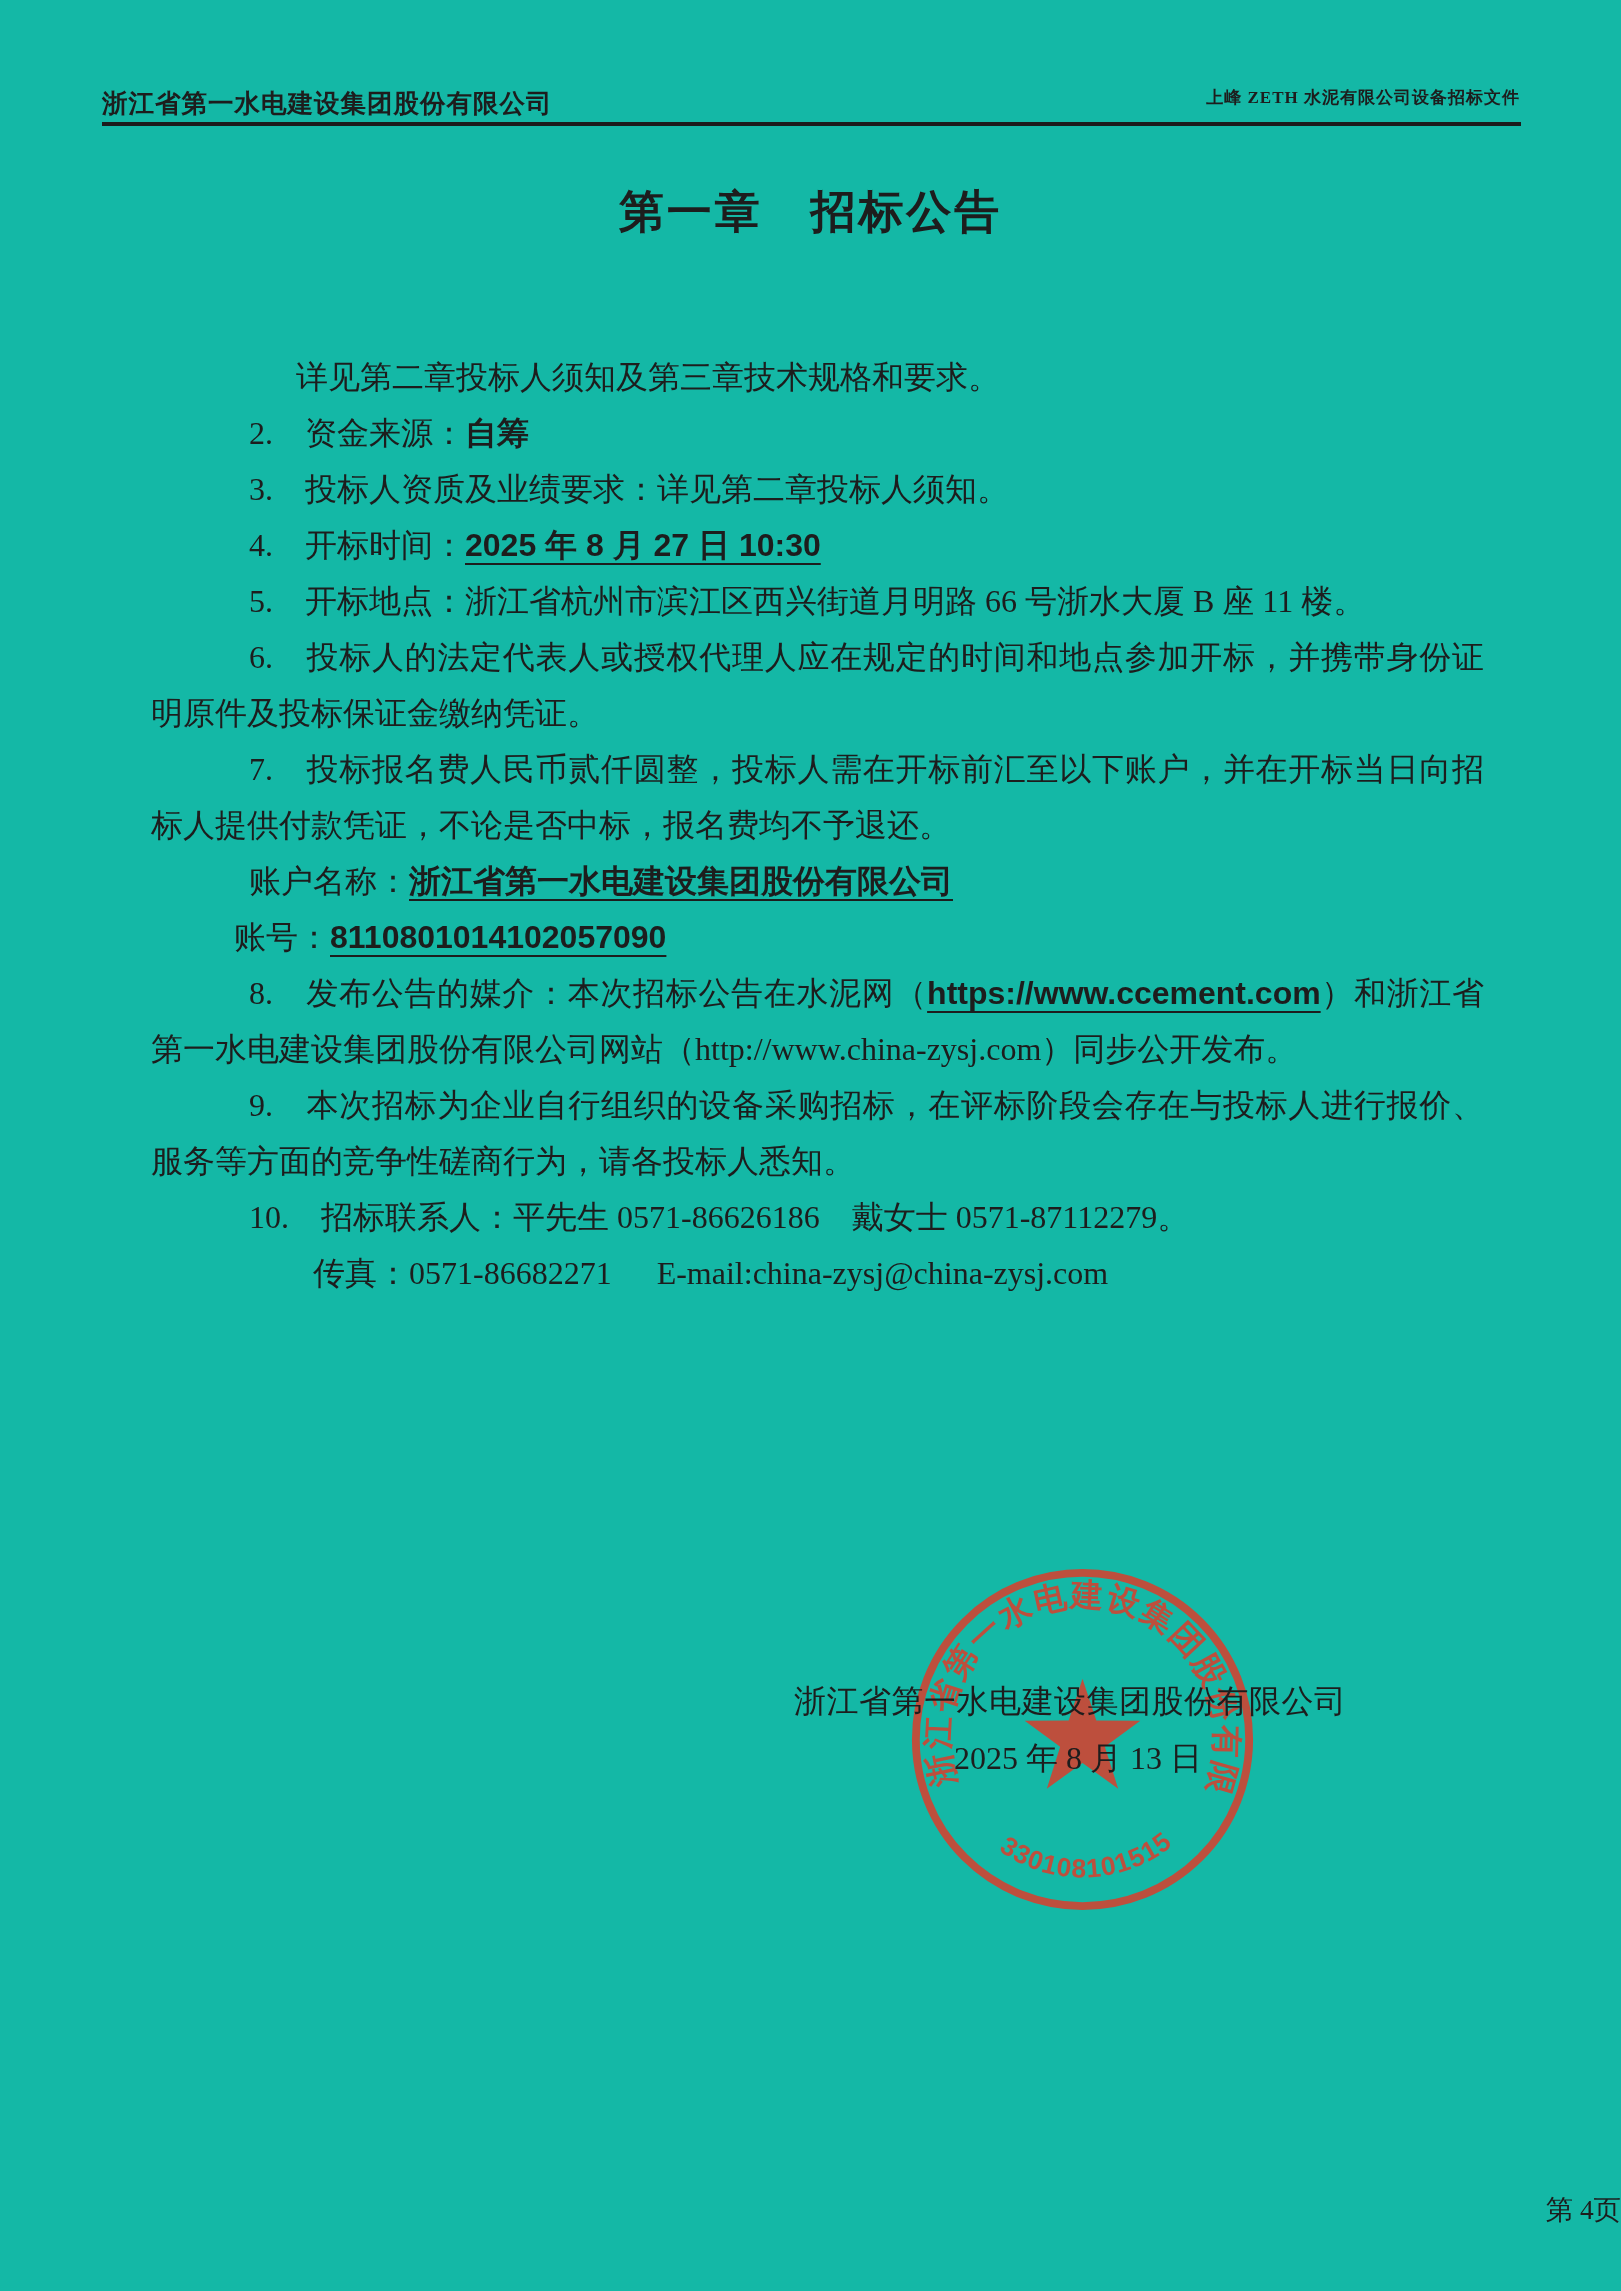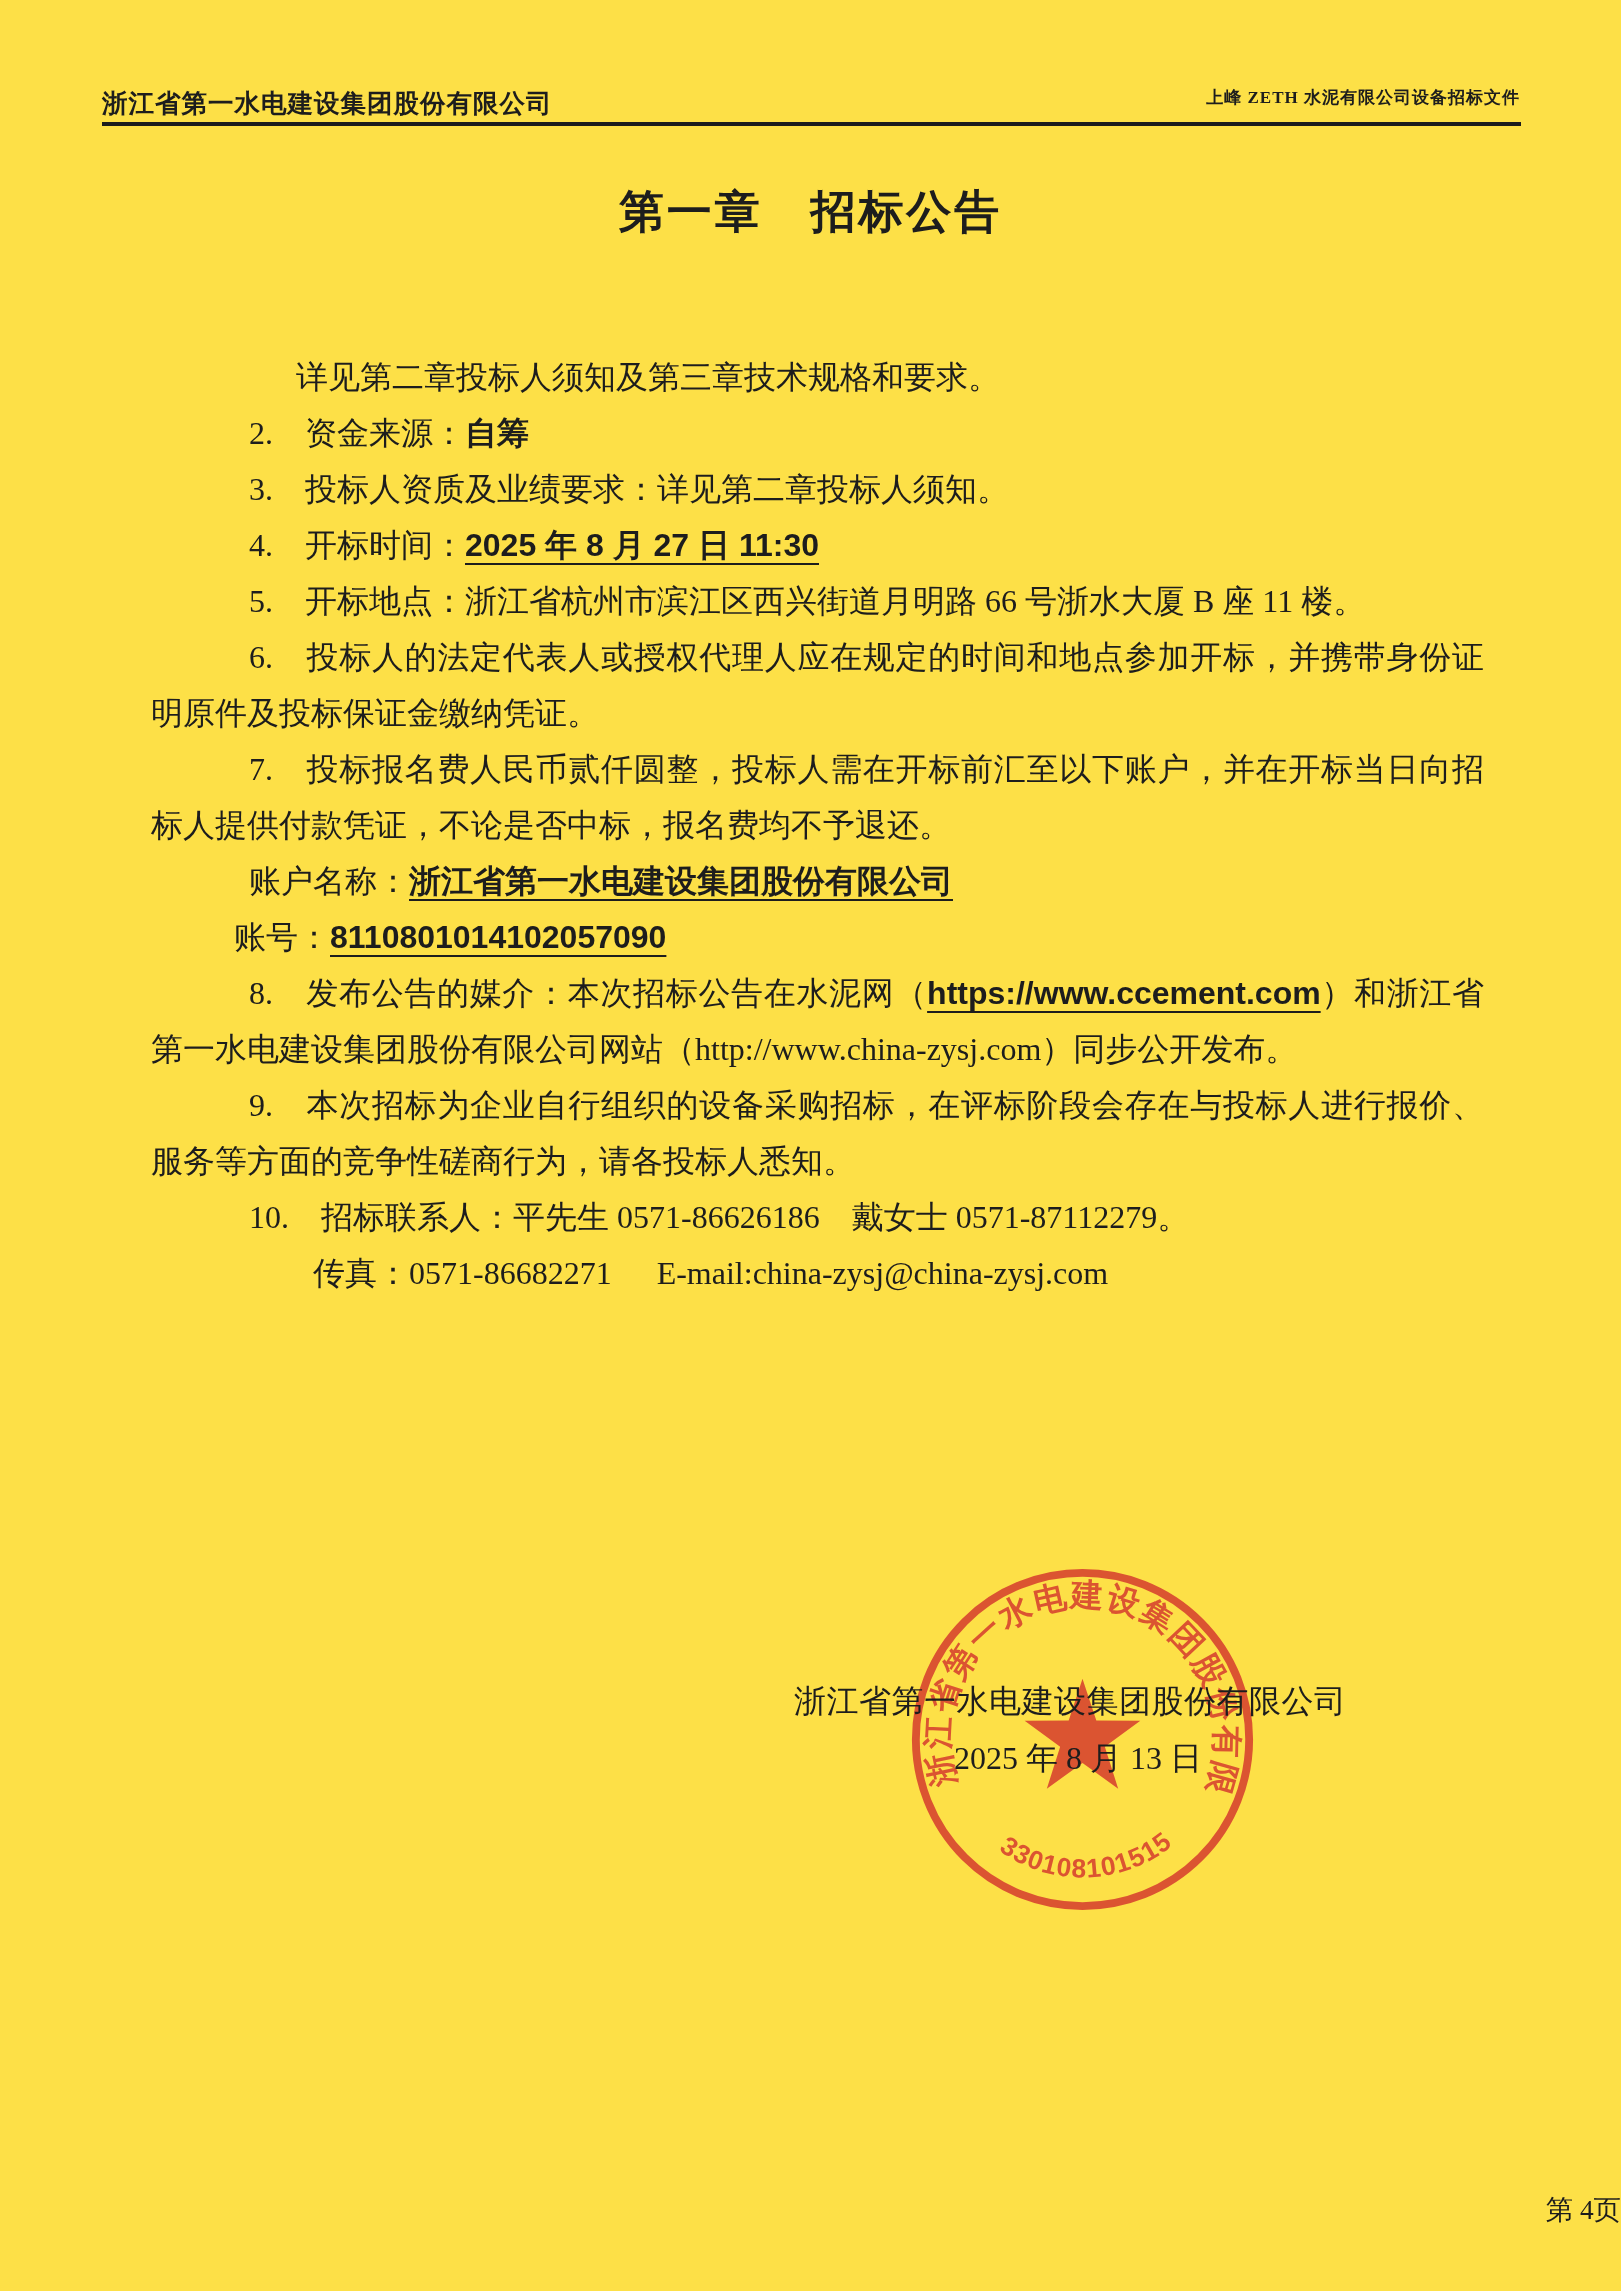--- a/index.html
+++ b/index.html
@@ -1,20 +1,20 @@
 <!DOCTYPE html>
 <html><head>
 <meta charset="utf-8">
 <style>
   html,body{margin:0;padding:0;background:#9a9a9a;}
   .page{
     position:relative;
     width:1621px;height:2292px;
     margin:0 auto;
-    background:#fde047;
+    background:#14b8a6;
     font-family:"Liberation Serif", serif;
     color:#1d1d1d;
     overflow:hidden;
   }
   
   .hdr-left{
     position:absolute;left:102px;top:86px;
     font-size:25.5px;letter-spacing:1px;font-weight:bold;
     font-family:"Liberation Serif", serif;
   }
@@ -82,21 +82,21 @@
   <div class="hdr-left">浙江省第一水电建设集团股份有限公司</div>
   <div class="hdr-right">上峰 ZETH 水泥有限公司设备招标文件</div>
   <div class="hdr-rule"></div>
 
   <h1 class="doc-title">第一章　招标公告</h1>
 
   <div class="body-text" id="body-paragraphs">
       <p class="li-detail"><span class="">详见第二章投标人须知及第三章技术规格和要求。</span></p>
       <p class="li"><span class="">2.　资金来源：</span><span class="b">自筹</span></p>
       <p class="li"><span class="">3.　投标人资质及业绩要求：详见第二章投标人须知。</span></p>
-      <p class="li"><span class="">4.　开标时间：</span><span class="b u">2025 年 8 月 27 日 11:30</span></p>
+      <p class="li"><span class="">4.　开标时间：</span><span class="b u">2025 年 8 月 27 日 10:30</span></p>
       <p class="li"><span class="">5.　开标地点：浙江省杭州市滨江区西兴街道月明路 66 号浙水大厦 B 座 11 楼。</span></p>
       <p class="li"><span class="">6.　投标人的法定代表人或授权代理人应在规定的时间和地点参加开标，并携带身份证明原件及投标保证金缴纳凭证。</span></p>
       <p class="li"><span class="">7.　投标报名费人民币贰仟圆整，投标人需在开标前汇至以下账户，并在开标当日向招标人提供付款凭证，不论是否中标，报名费均不予退还。</span></p>
       <p class="acct-name"><span class="">账户名称：</span><span class="b u">浙江省第一水电建设集团股份有限公司</span></p>
       <p class="acct-num"><span class="">账号：</span><span class="b u">8110801014102057090</span></p>
       <p class="li"><span class="">8.　发布公告的媒介：本次招标公告在水泥网（</span><span class="b u">https://www.ccement.com</span><span class="">）和浙江省第一水电建设集团股份有限公司网站（http://www.china-zysj.com）同步公开发布。</span></p>
       <p class="li"><span class="">9.　本次招标为企业自行组织的设备采购招标，在评标阶段会存在与投标人进行报价、服务等方面的竞争性磋商行为，请各投标人悉知。</span></p>
       <p class="li"><span class="">10.　招标联系人：平先生 0571-86626186　戴女士 0571-87112279。</span></p>
       <p class="fax"><span class="">传真：0571-86682271</span><span class="gap">E-mail:china-zysj@china-zysj.com</span></p>
     </div>

